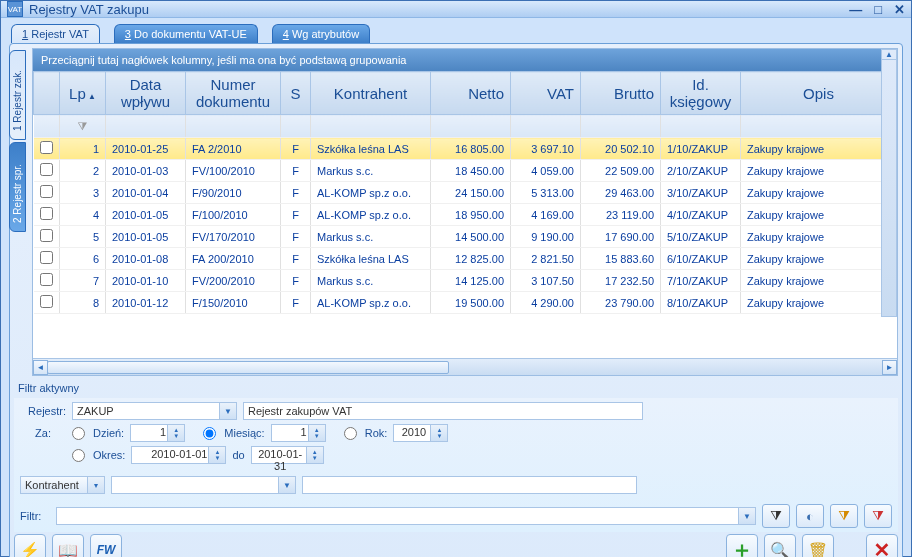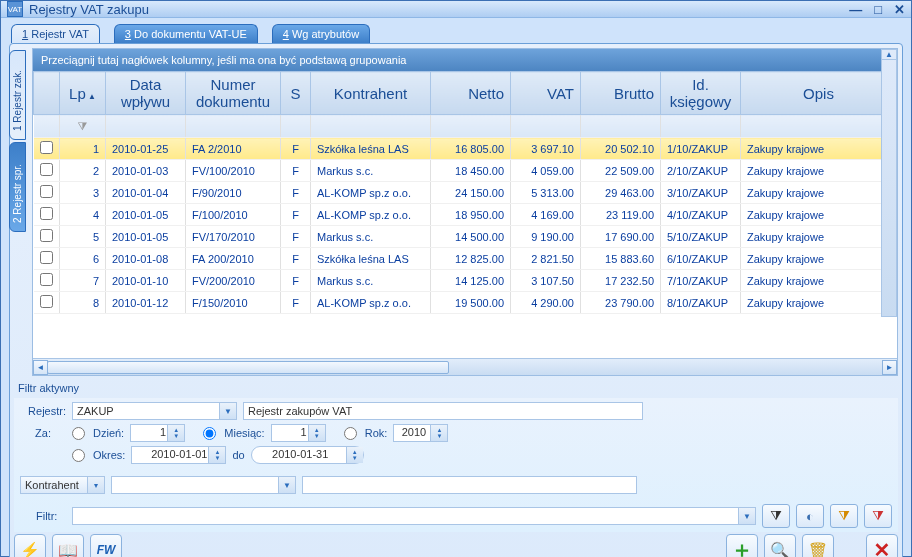--- a/index.html
+++ b/index.html
@@ -274,38 +274,38 @@
         <span class="lbl">Rok:</span>
         <div class="spin" style="width:55px;text-align:center;"><span>2010</span><span class="spins">▲<br>▼</span></div>
       </div>
 
       <div class="row">
         <span style="width:46px;"></span>
         <input type="radio" class="radio" name="per" style="">
         <span class="lbl">Okres:</span>
         <div class="spin" style="width:95px;text-align:right;"><span>2010-01-01</span><span class="spins">▲<br>▼</span></div>
         <span class="lbl">do</span>
-        <div class="spin" style="width:113px;text-align:center;border-radius:9px;"><span>2010-01-31</span><span class="spins">▲<br>▼</span></div>
+        <div class="spin" style="width:73px;text-align:center;"><span>2010-01-31</span><span class="spins">▲<br>▼</span></div>
       </div>
 
       <div style="height:4px;"></div>
 
       <div class="row">
         <div class="combo" style="width:85px;background:linear-gradient(#f7fbff,#dbe9f9);cursor:pointer;">
           <span>Kontrahent</span>
             <span class="caret">▾</span>
         </div>
         <div class="combo" style="width:185px;">
             <span class="caret">▼</span>
           </div>
         <input type="text" style="width: 335px;">
       </div>
 
       <div class="row" style="margin-top:6px;">
-        <span class="lbl" style="width:30px;margin-left:16px;">Filtr:</span>
+        <span class="lbl" style="width:30px;">Filtr:</span>
         <div class="combo" style="flex:1;">
             <span class="caret">▼</span>
           </div>
         <div class="filter-tool">
             <span>⧩</span>
           </div>
         <div class="filter-tool">
             <span style="color:#3a6fb0;">◐</span>
           </div>
         <div class="filter-tool">

